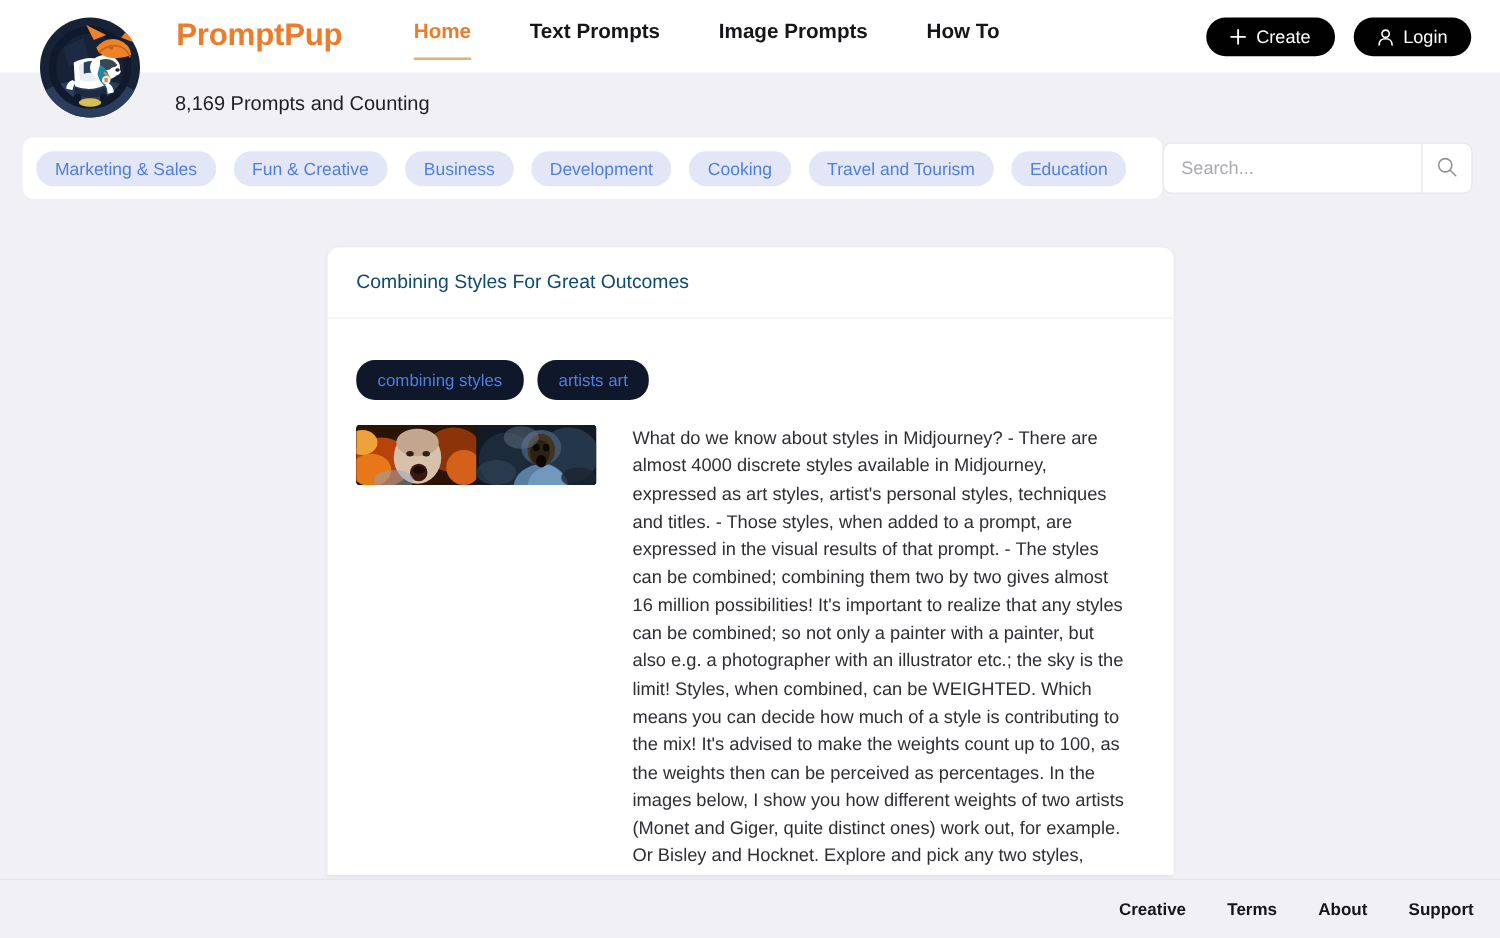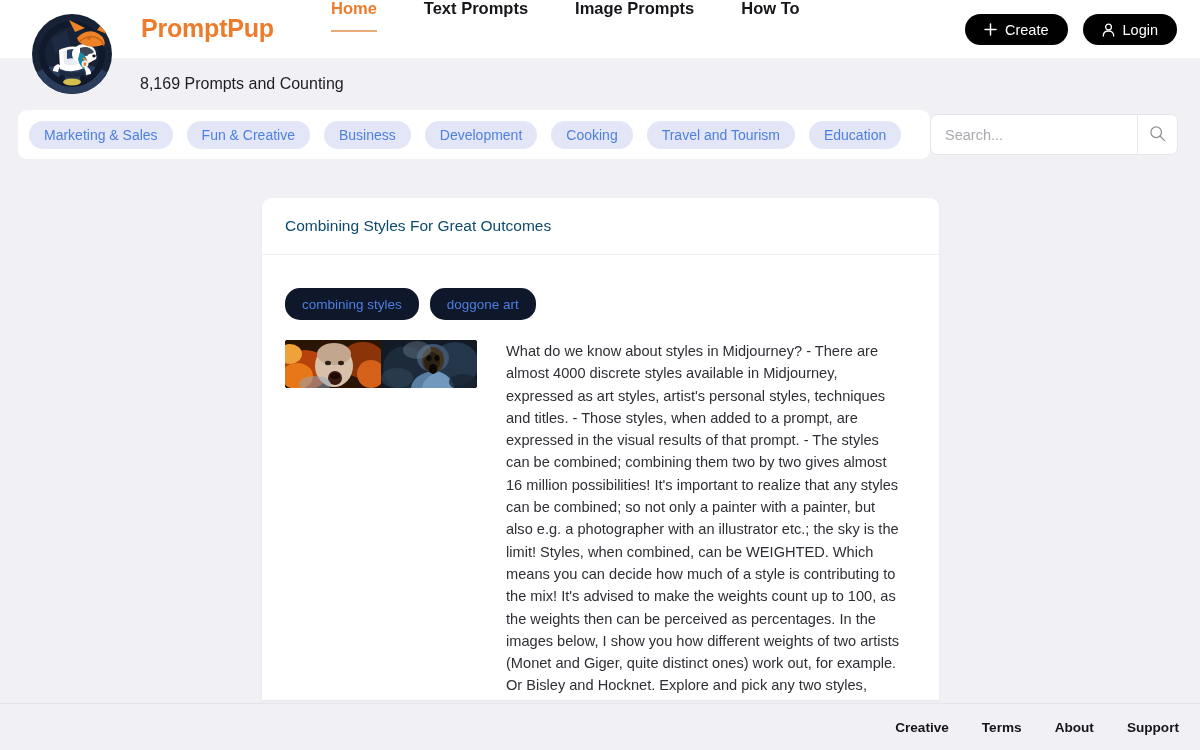--- a/index.html
+++ b/index.html
@@ -47,21 +47,21 @@
     color: #ec7c2b;
     letter-spacing: -0.2px;
   }
 
   .nav {
     position: absolute;
     left: 331px;
     top: 0;
     height: 52px;
     display: flex;
-    align-items: flex-start;
+    align-items: center;
     gap: 0px;
   }
   .nav-item {
     position: relative;
     font-size: 16.5px;
     font-weight: bold;
     color: #15161a;
     padding: 0 0 2px 0;
     margin-right: 47px;
     cursor: pointer;
@@ -376,21 +376,21 @@
   </button>
 </div>
 
 <div class="card">
   <div class="card-head">
     <div class="card-title">Combining Styles For Great Outcomes</div>
   </div>
   <div class="card-body">
     <div class="tag-row">
       <div class="tag">combining styles</div>
-      <div class="tag">doggone art</div>
+      <div class="tag">artists art</div>
     </div>
     <div class="content-row">
       <div class="thumb">
         <svg width="192" height="48" viewBox="0 0 192 48">
           <rect width="192" height="48" fill="#0b0c12"></rect>
           <rect x="0" y="0" width="96" height="48" fill="#2a1405"></rect>
           <ellipse cx="20" cy="30" rx="24" ry="20" fill="#b7420c"></ellipse>
           <ellipse cx="12" cy="36" rx="16" ry="13" fill="#e8771a"></ellipse>
           <ellipse cx="78" cy="20" rx="22" ry="18" fill="#8c3409"></ellipse>
           <ellipse cx="86" cy="34" rx="14" ry="14" fill="#d4601a"></ellipse>

